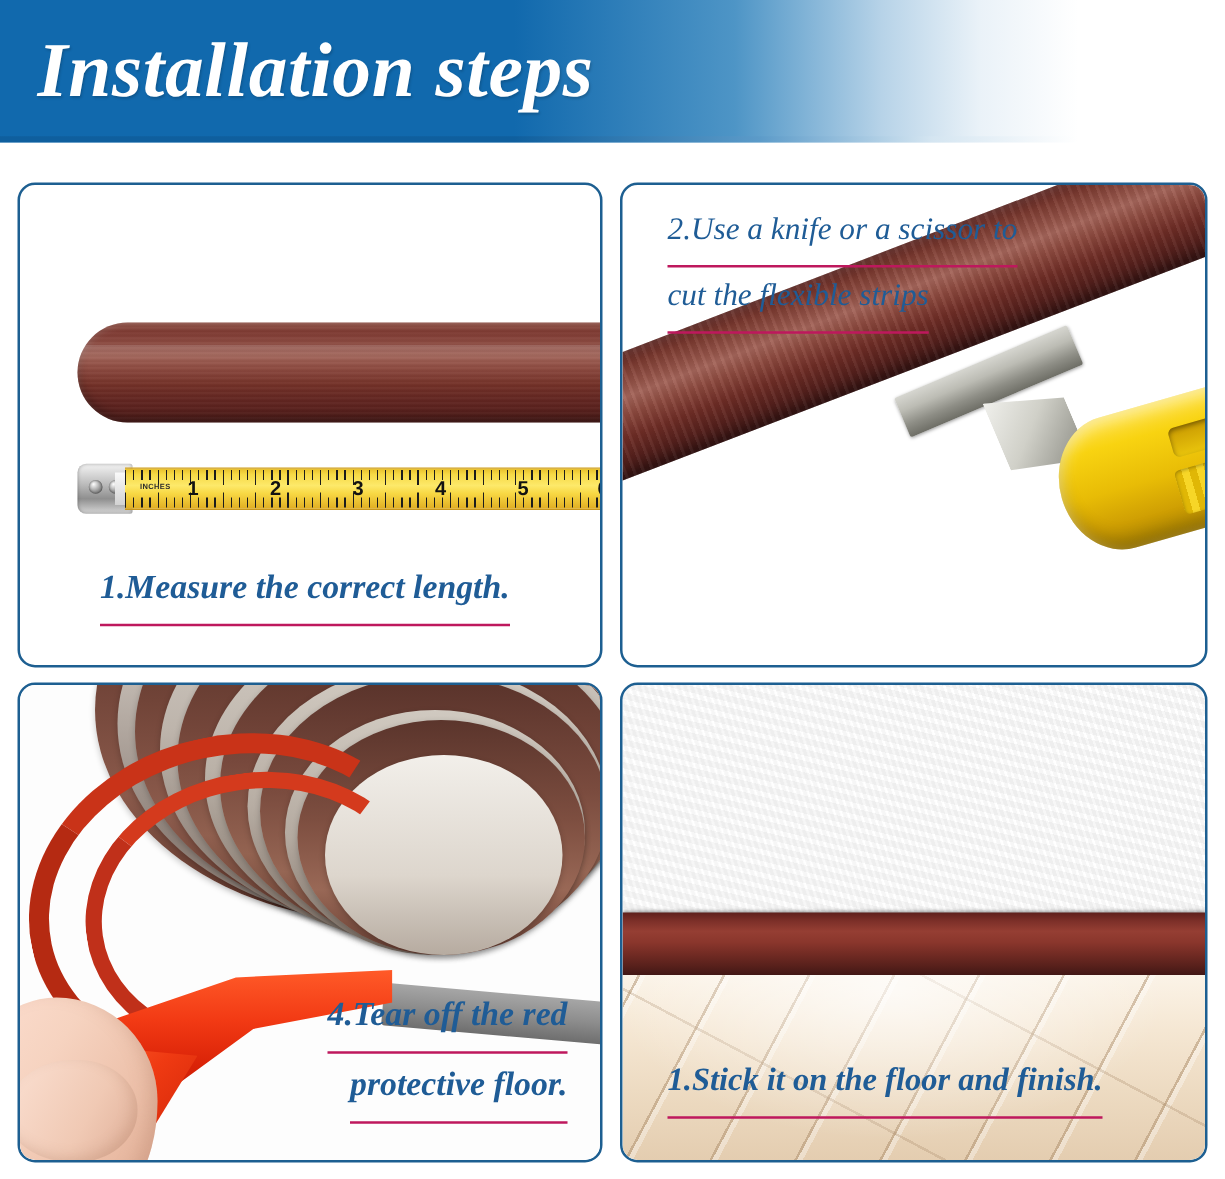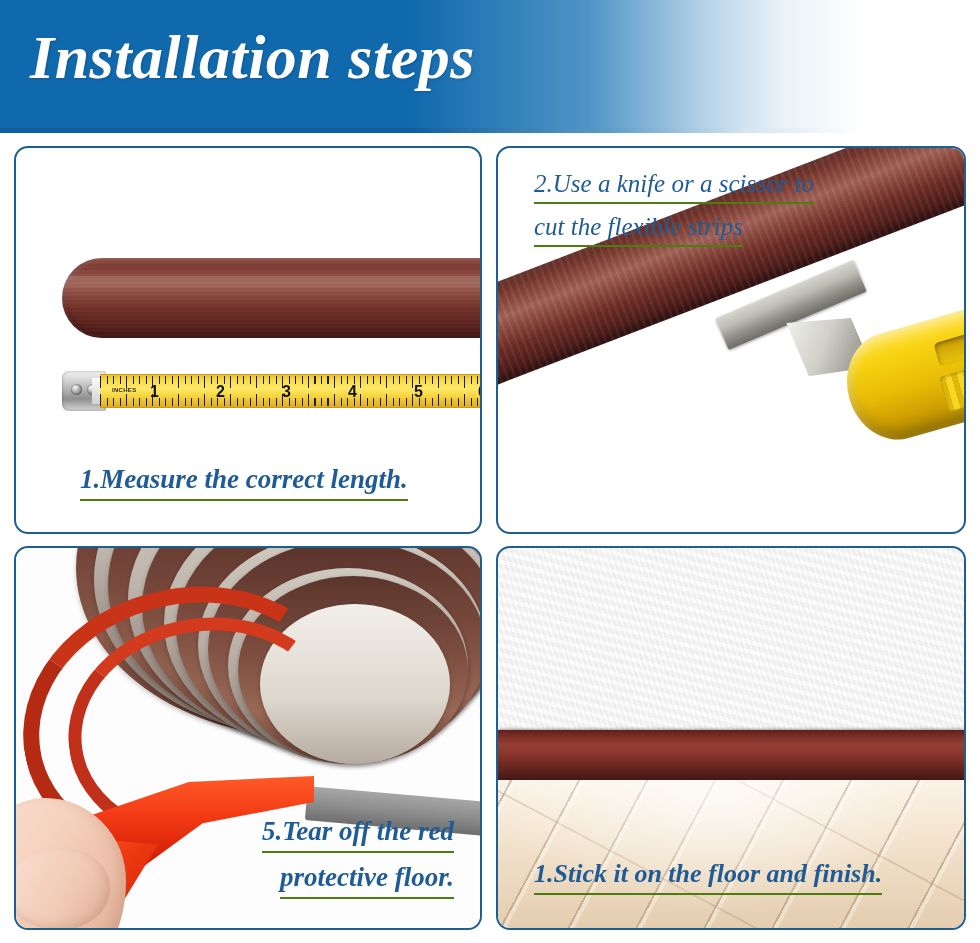--- a/index.html
+++ b/index.html
@@ -6,21 +6,21 @@
   body{
     width:980px;height:943px;
     background:#ffffff;
     font-family:"Liberation Serif", serif;
     overflow:hidden;
   }
   .page{position:relative;width:980px;height:943px;overflow:hidden;background:#fff;}
 
   
   .header{
-    position:absolute;left:0;top:0;width:980px;height:133px;
+    position:absolute;left:0;top:0;width:980px;height:114px;
     background:linear-gradient(to right,#1169ad 0%,#1169ad 42%,#4e95c6 60%,#b7d3e8 72%,#eaf2f8 80%,#ffffff 88%,#ffffff 100%);
     overflow:hidden;
   }
   .header-underline{
     position:absolute;left:0;bottom:0;width:980px;height:5px;
     background:linear-gradient(to right,#0f5f9e 0%,#0f5f9e 42%,#5c9bc9 62%,#d4e5f1 76%,#ffffff 88%,#ffffff 100%);
   }
   .header-title{
     position:absolute;left:30px;top:22px;
     font-family:"Liberation Serif", serif;
@@ -54,22 +54,22 @@
   .caption{
     position:absolute;
     font-family:"Liberation Serif", serif;
     font-style:italic;
     color:#1f5c96;
     z-index:40;
     white-space:nowrap;
   }
   .caption .ln{
     display:block;
-    border-bottom:2px solid #4d7c0f;
-    padding-bottom:4px;
+    border-bottom:2px solid #be185d;
+    padding-bottom:14px;
     margin-bottom:9px;
     width:max-content;
   }
   .cap-bold{font-weight:bold;text-align:right;}
   .cap-reg{font-weight:normal;}
 
   .cap1{left:64px;  bottom:22px; font-size:27px;}
   .cap2{left:36px;  top:22px;    font-size:25px;}
   .cap3{right:26px; bottom:20px; font-size:27px; text-align:right;}
   .cap3 .ln{margin-left:auto;}
@@ -370,21 +370,21 @@
           <div class="coil-ring" style="left:52px;top:70px;width:250px;height:200px;border:13px solid transparent;border-left-color:#c0301a;border-top-color:#d43a1d;background:none;box-shadow:none;transform:rotate(-8deg);"></div>
 
           <div class="gray-end"></div>
           <div class="red-film"></div>
           <div class="red-film2"></div>
           <div class="hand"></div>
           <div class="thumb"></div>
         </div>
 
         <div class="caption cap3">
-          <span class="ln cap-bold">5.Tear off the red</span>
+          <span class="ln cap-bold">4.Tear off the red</span>
           <span class="ln cap-bold">protective floor.</span>
         </div>
       </div>
     </div>
 
     <div class="panel p4">
       <div class="panel-inner">
         <div class="wall">
           <div class="wall-tex"></div>
         </div>

